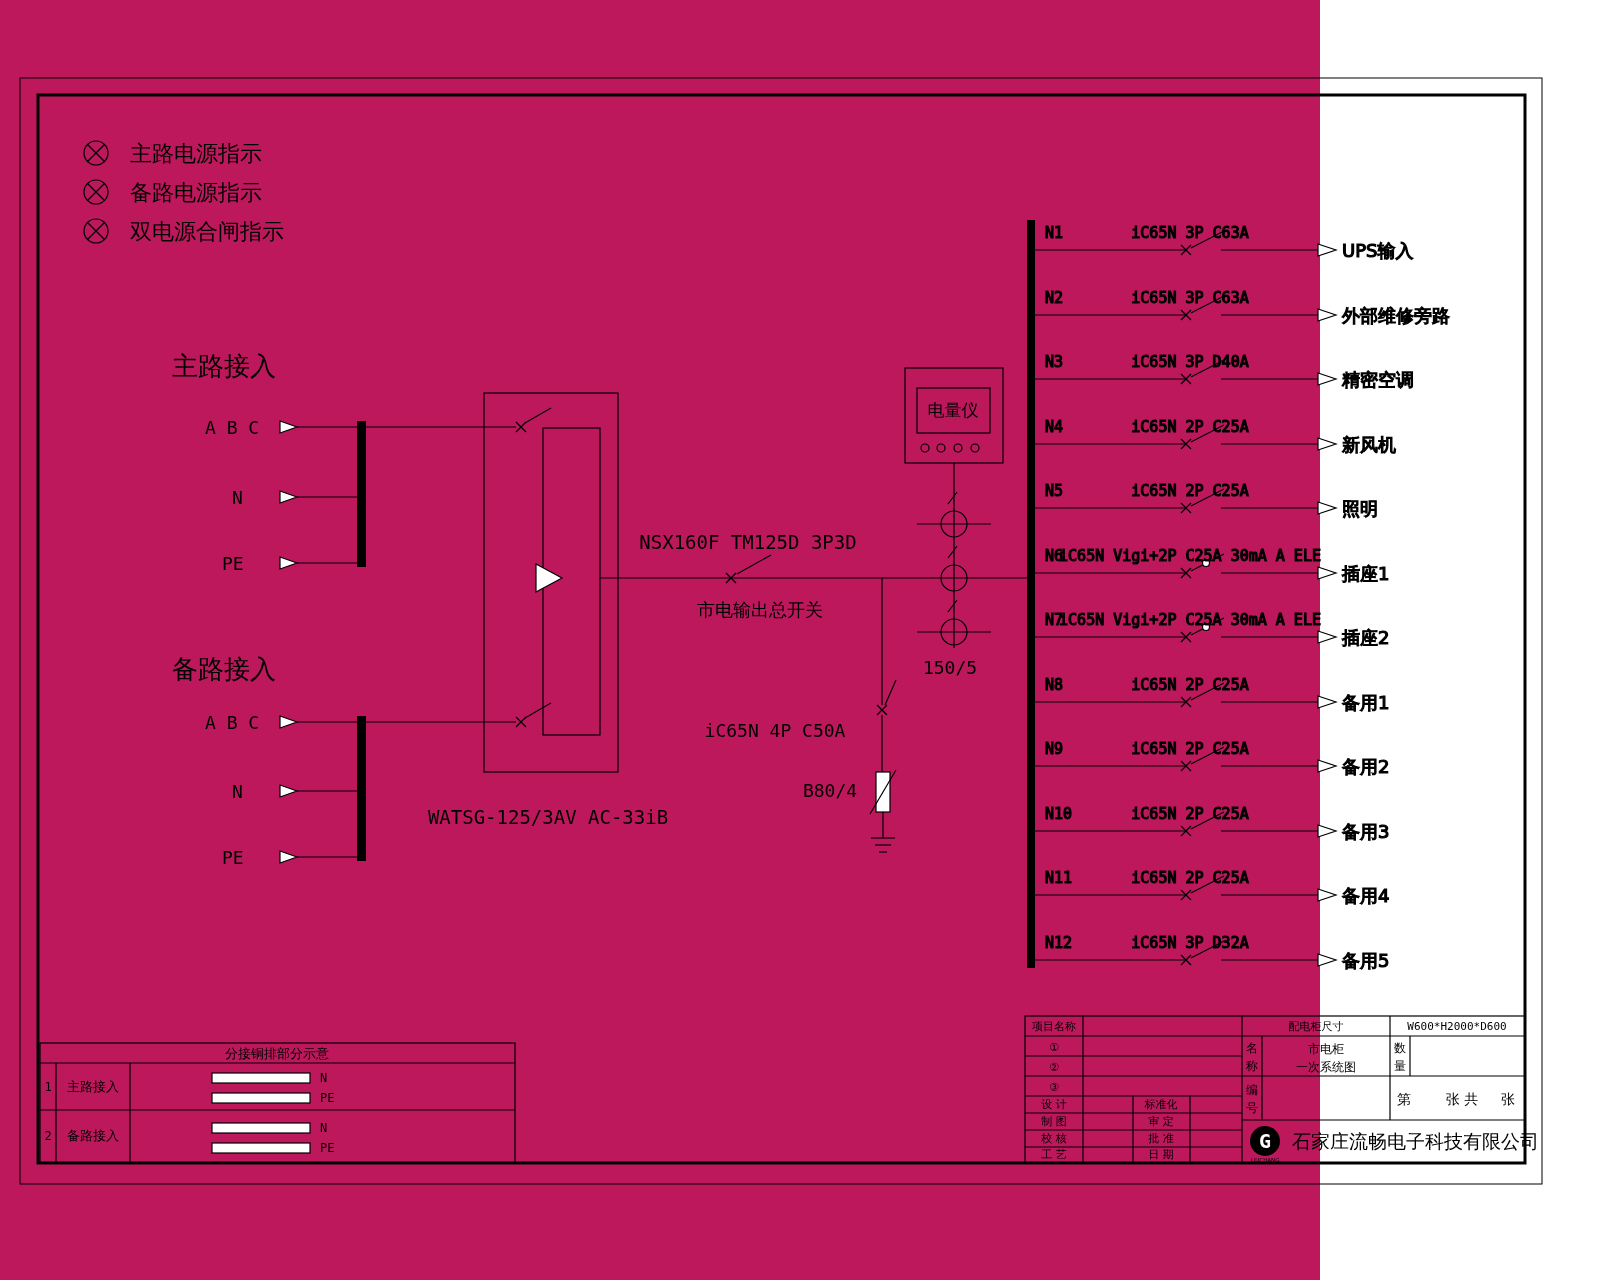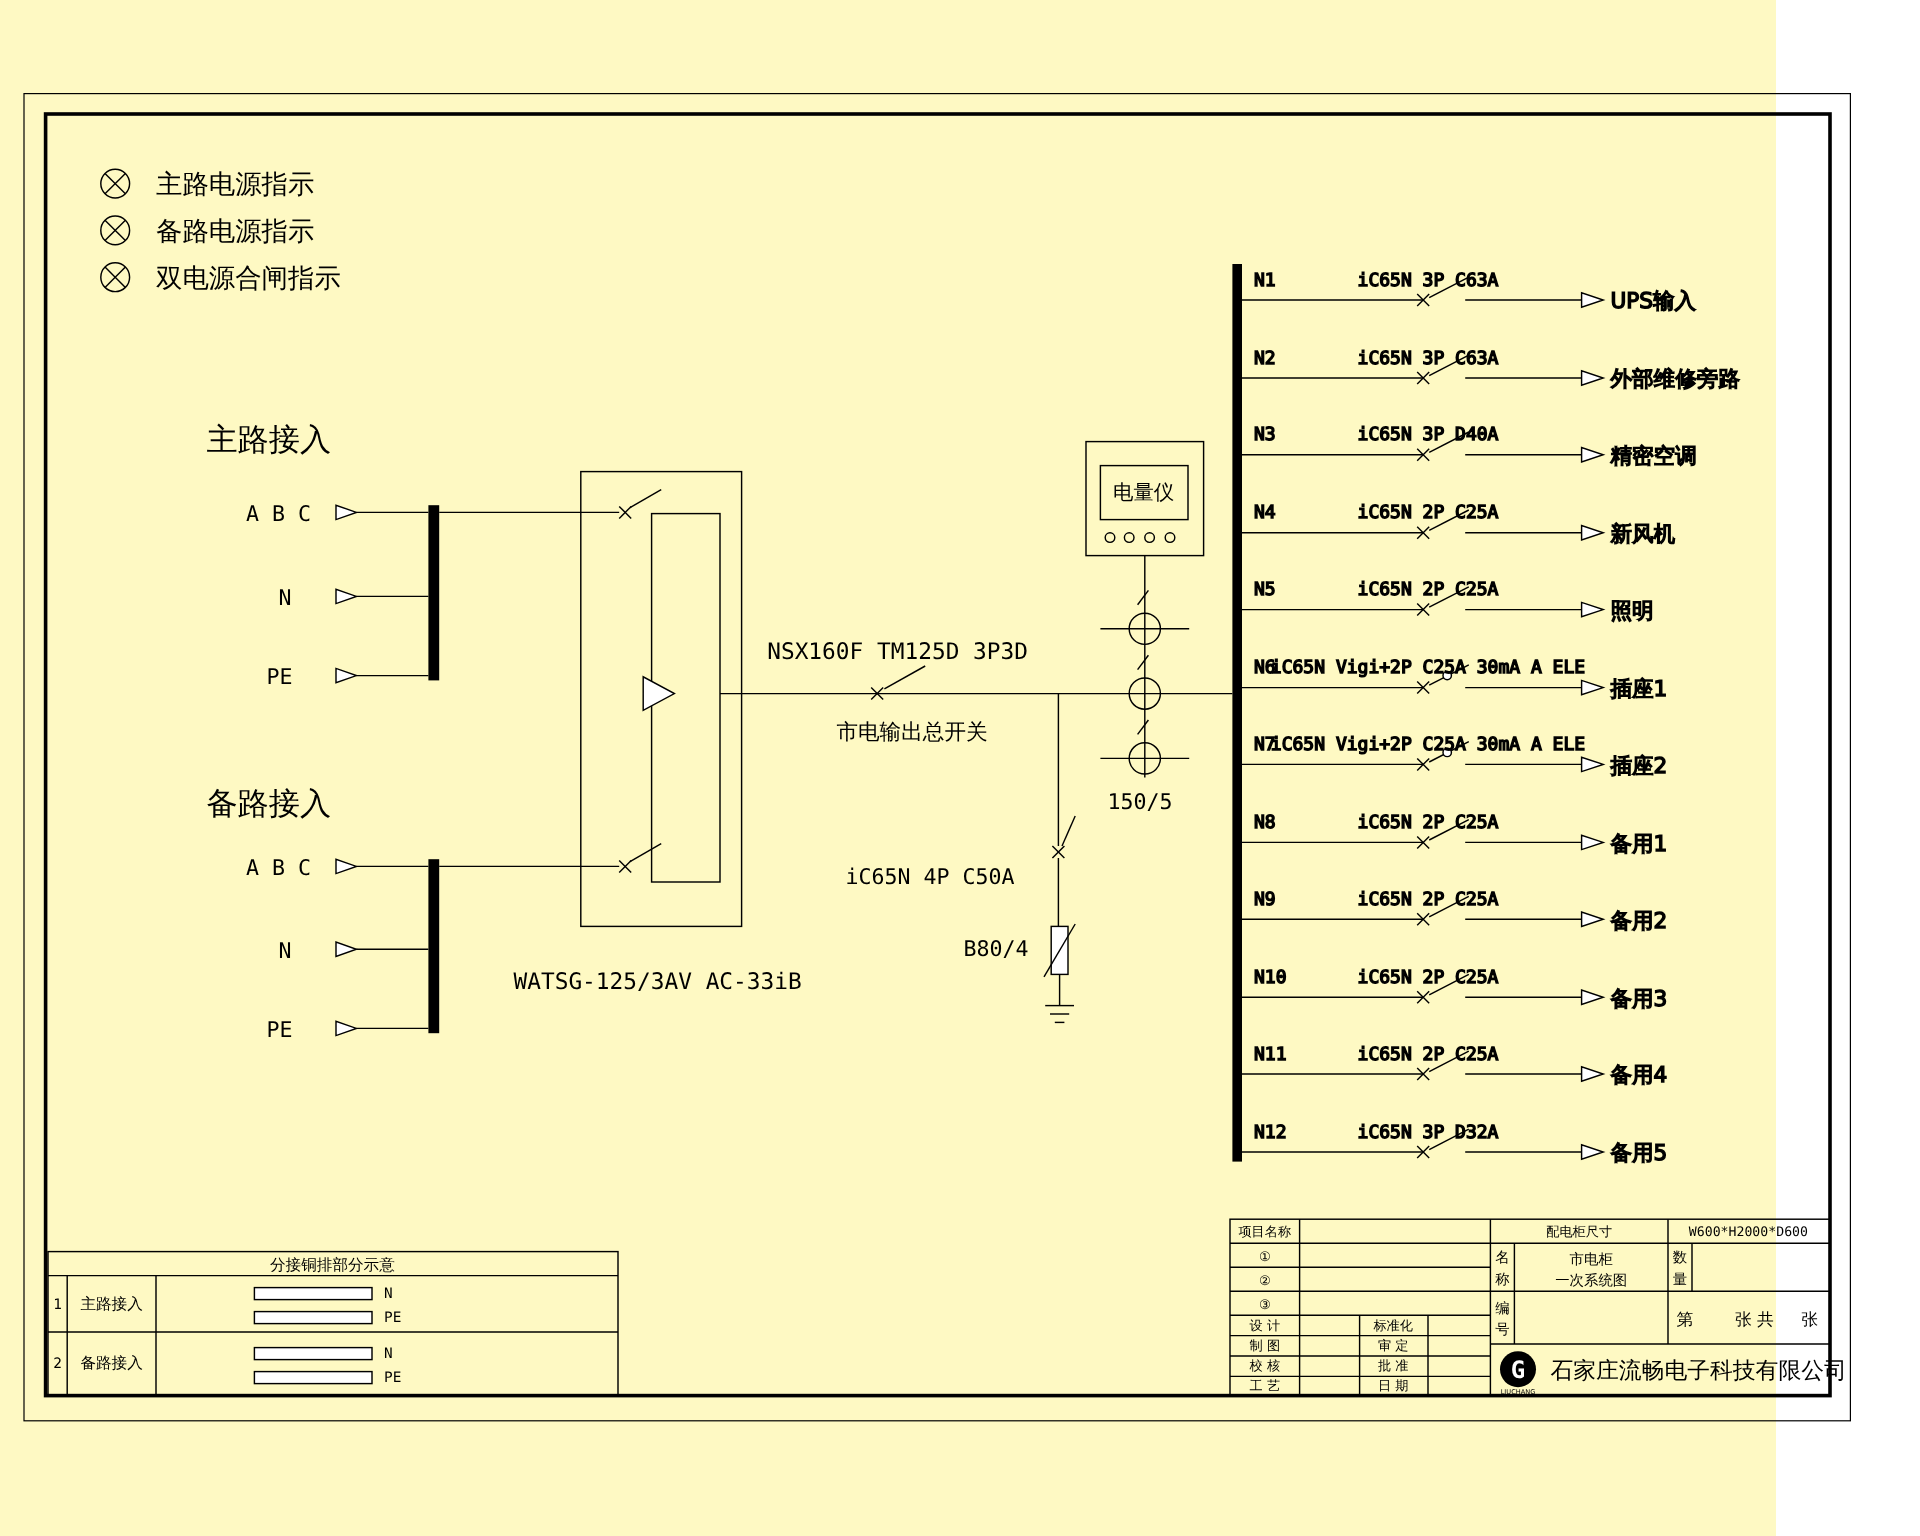--- a/index.html
+++ b/index.html
@@ -1,16 +1,16 @@
 <!DOCTYPE html>
 <html><head>
 <meta charset="utf-8">
 <style>
   html,body{margin:0;padding:0;background:#fff;}
-  .page{position:relative;width:1480px;height:1280px;background:#fef9c3;
+  .page{position:relative;width:1320px;height:1280px;background:#be185d;
         font-family:"DejaVu Sans",sans-serif;text-decoration:underline;}
   svg{display:block}
   .ln{stroke:#000;stroke-width:1.2;fill:none}
   .thk{stroke:#000;stroke-width:3;fill:none}
   .thin{stroke:#000;stroke-width:1;fill:none}
   .bfill{fill:#000;stroke:none}
   .wfill{fill:#fff;stroke:#000;stroke-width:1.2}
   text{fill:#000}
   .cn{font-family:"DejaVu Sans",sans-serif}
   .mono{font-family:"DejaVu Sans Mono",monospace}

